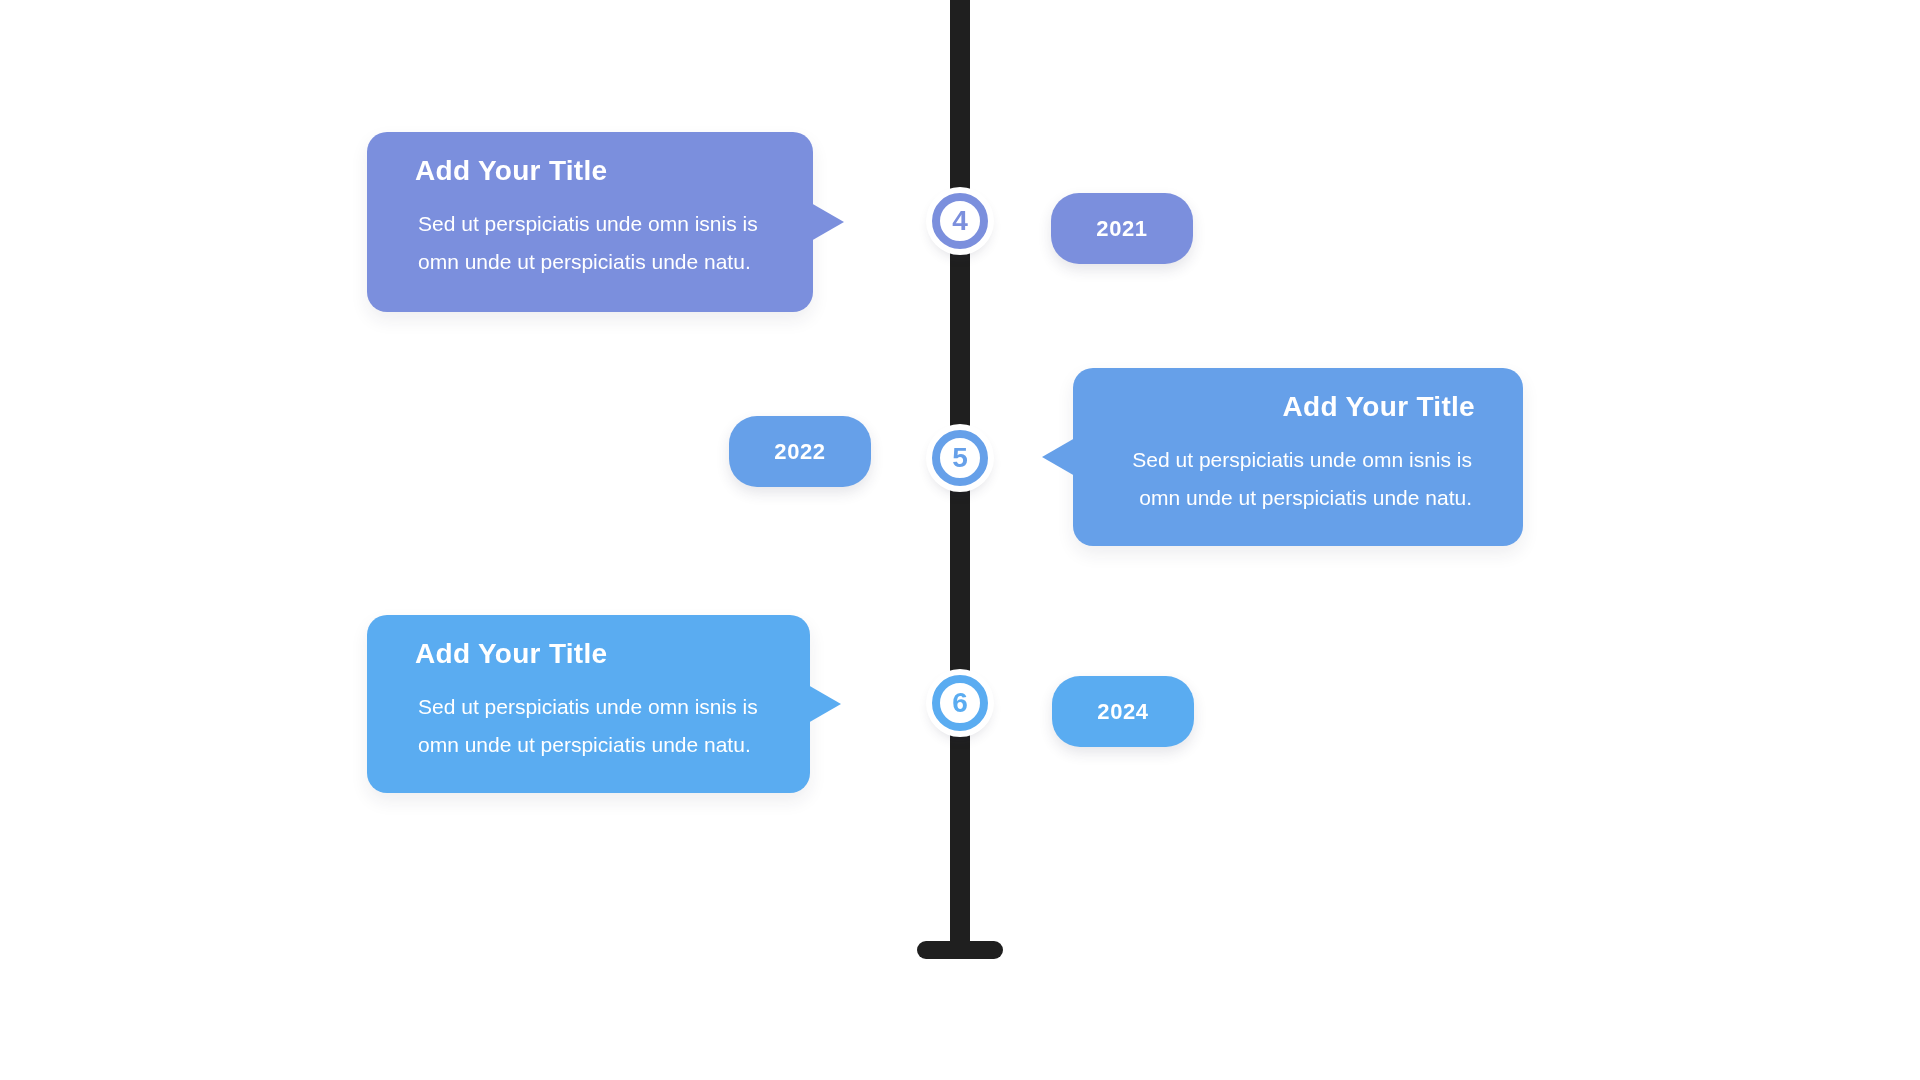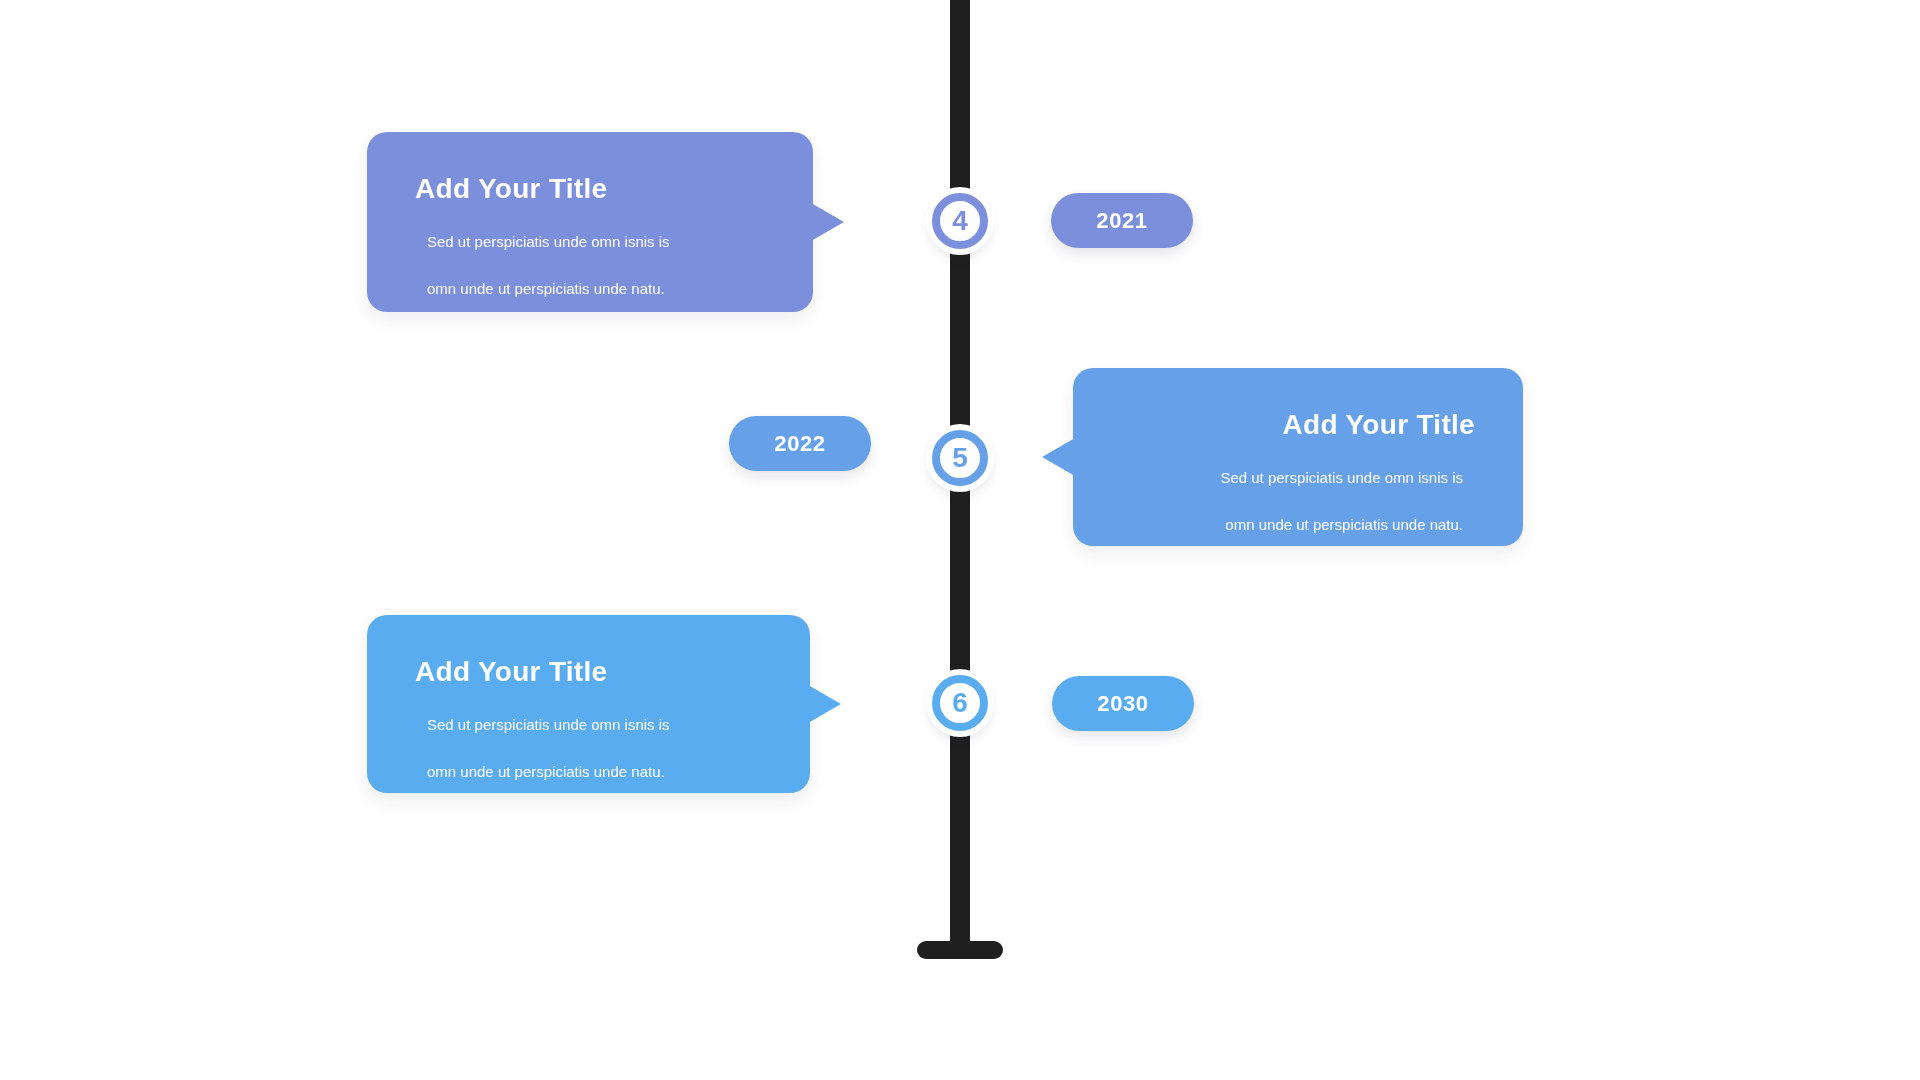--- a/index.html
+++ b/index.html
@@ -30,33 +30,33 @@
     height: 18px;
     border-radius: 9px;
   }
   
   .card {
     position: absolute;
     box-sizing: border-box;
     background: var(--accent);
     border-radius: 20px;
     color: #ffffff;
-    padding: 40px 48px;
+    padding: 22px 48px;
     box-shadow: 0 8px 18px rgba(40, 40, 70, 0.08);
   }
   .card-title {
     margin: 0 0 18px 0;
     font-size: 28px;
     line-height: 34px;
     font-weight: 700;
     letter-spacing: 0.3px;
   }
   .card-line {
-    margin: 12px;
-    font-size: 15px;
+    margin: 3px;
+    font-size: 21px;
     line-height: 35px;
     white-space: nowrap;
   }
   .side-right .card { text-align: right; }
   .tail {
     position: absolute;
     top: 50%;
     transform: translateY(-50%);
     width: 33px;
     height: 38px;
@@ -80,21 +80,21 @@
     justify-content: center;
   }
   .node-num {
     font-size: 28px;
     font-weight: 700;
     color: var(--accent);
   }
   .pill {
     position: absolute;
     width: 142px;
-    height: 55px;
+    height: 71px;
     border-radius: 28px;
     background: var(--accent);
     color: #ffffff;
     display: flex;
     align-items: center;
     justify-content: center;
     font-size: 22px;
     font-weight: 700;
     letter-spacing: 0.6px;
     box-shadow: 0 6px 14px rgba(40, 40, 70, 0.12);
@@ -154,17 +154,17 @@
     <div class="card">
       <div class="tail"></div>
       <h2 class="card-title">Add Your Title</h2>
       <p class="card-line">Sed ut perspiciatis unde omn isnis is</p>
       <p class="card-line">omn unde ut perspiciatis unde natu.</p>
     </div>
     <div class="node">
       <span class="node-num">6</span>
     </div>
     <div class="pill">
-      <span>2030</span>
+      <span>2024</span>
     </div>
   </section>
 
 </div>
 
 </body></html>

